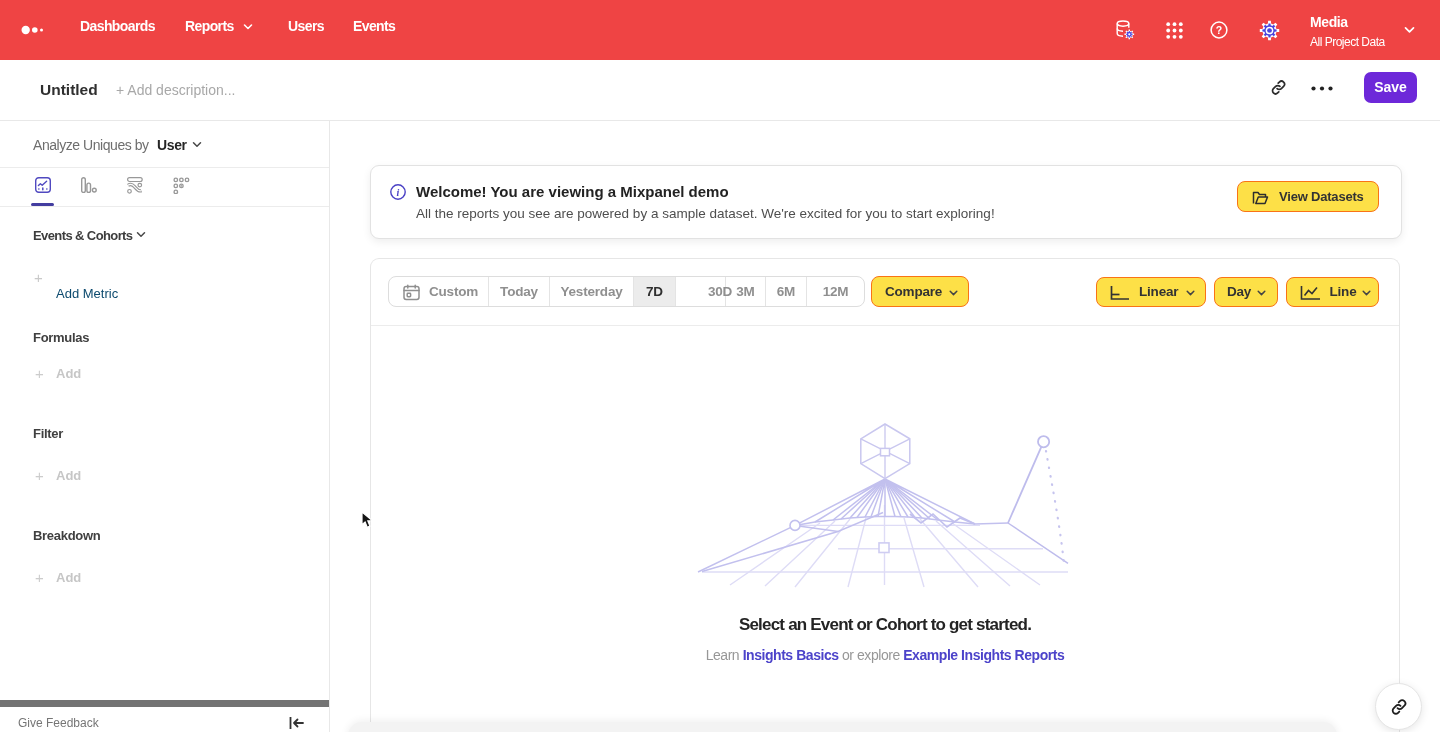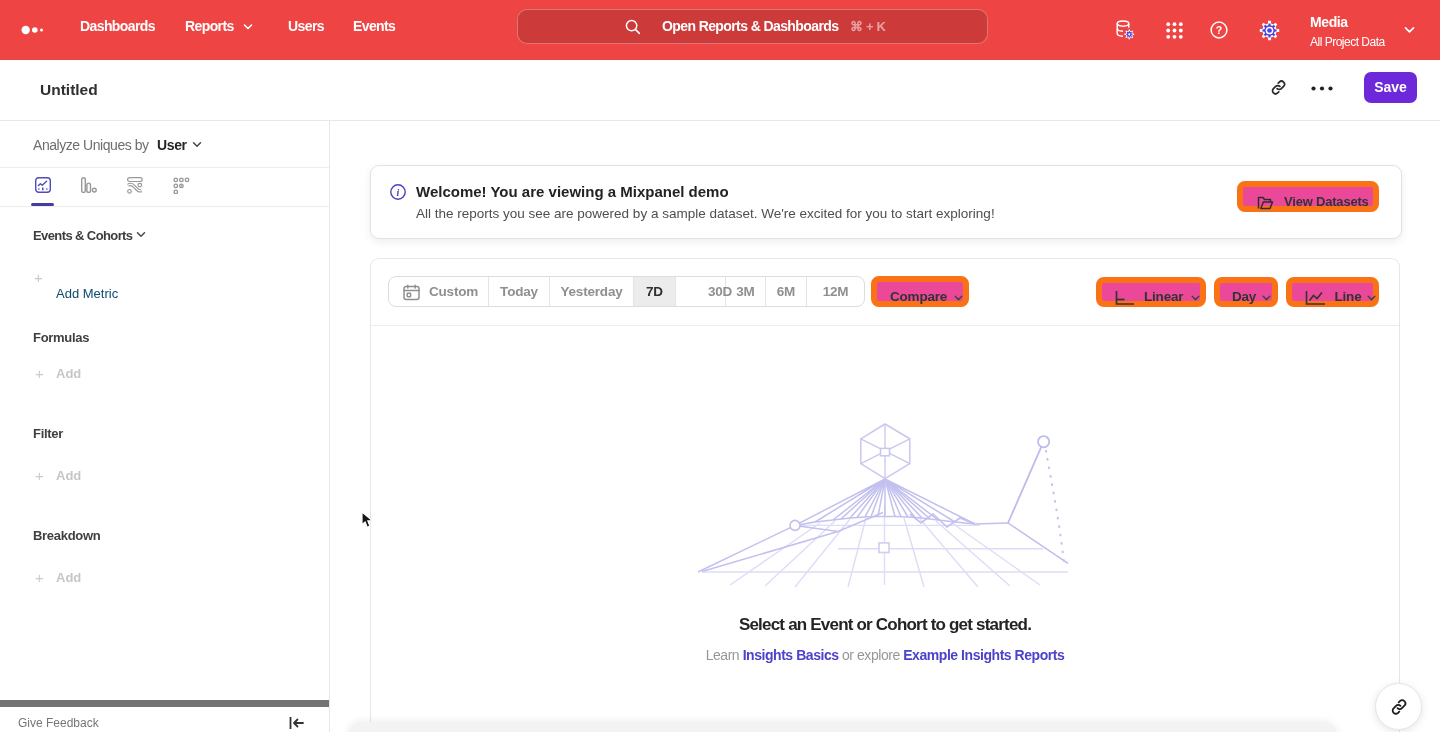--- a/index.html
+++ b/index.html
@@ -25,21 +25,21 @@
 
   
   #sidebar { position:absolute; left:0; top:121px; width:330px; height:611px; background:#fff; border-right:1px solid #e8e8e8; }
   .sdiv { position:absolute; left:0; width:329px; border-top:1px solid #ececec; }
 
   
   #banner { position:absolute; left:370px; top:165px; width:1032px; height:74px; background:#fff; border:1px solid #e2e2e2; border-radius:9px; box-shadow:0 3px 8px rgba(0,0,0,0.07); }
   #card { position:absolute; left:370px; top:258px; width:1030px; height:474px; background:#fff; border:1px solid #e6e6e6; border-radius:9px 9px 0 0; border-bottom:none; }
   #carddiv { position:absolute; left:371px; top:325px; width:1028px; border-top:1px solid #ececec; }
 
-  .btn { position:absolute; background:#ec4899; border:6px solid #f97316; border-radius:8px; font-size:13.5px; font-weight:600; color:#333; letter-spacing:-0.2px; }
+  .btn { position:absolute; background:#fde047; border:1px solid #f97316; border-radius:8px; font-size:13.5px; font-weight:600; color:#333; letter-spacing:-0.2px; }
 
   
   #seg { position:absolute; left:388px; top:276px; height:31px; border:1px solid #ddd; border-radius:8px; display:flex; background:#fff; overflow:hidden; }
   #seg .s { height:29px; line-height:29px; font-size:13.5px; font-weight:600; color:#8f8f8f; border-right:1px solid #e4e4e4; text-align:center; letter-spacing:-0.2px; }
   #seg .s:last-child { border-right:none; }
   #seg .sel { background:#ececec; color:#2f2f2f; }
 
   
   #emptytitle { position:absolute; left:371px; top:615px; width:1028px; text-align:center; font-size:17px; font-weight:700; color:#242424; letter-spacing:-0.8px; }
   #emptysub  { position:absolute; left:371px; top:647px; width:1028px; text-align:center; font-size:14px; color:#979797; letter-spacing:-0.45px; }
@@ -61,28 +61,20 @@
       <circle cx="21.5" cy="5" r="1.5" fill="#fff"></circle>
   </svg>
   <span class="navlink" style="left:80px">Dashboards</span>
   <span class="navlink" style="left:185px">Reports</span>
   <svg class="abs" style="left:243px;top:23px" width="10" height="8" viewBox="0 0 10 8">
       <path d="M1.5 2 L5 5.5 L8.5 2" stroke="#fff" stroke-width="1.6" fill="none" stroke-linecap="round" stroke-linejoin="round"></path>
     </svg>
   <span class="navlink" style="left:288px">Users</span>
   <span class="navlink" style="left:353px">Events</span>
 
-  <div id="searchbar">
-    <svg class="abs" style="left:107px;top:9px" width="16" height="16" viewBox="0 0 16 16">
-        <circle cx="6.6" cy="6.6" r="5.2" stroke="#fff" stroke-width="1.5" fill="none"></circle>
-        <path d="M10.6 10.6 L14.4 14.4" stroke="#fff" stroke-width="1.5" stroke-linecap="round"></path>
-      </svg>
-    <span class="ph">Open Reports &amp; Dashboards</span>
-    <span class="kbd">⌘ + K</span>
-  </div>
 
   <svg class="abs" style="left:1114px;top:19px" width="22" height="22" viewBox="0 0 22 22" fill="none" stroke="#fff" stroke-width="1.4">
     <ellipse cx="9" cy="4.6" rx="5.8" ry="2.6"></ellipse>
     <path d="M3.2 4.6 V14.6 c0 1.5 2.6 2.6 5.8 2.6 M14.8 4.6 V8.8"></path>
     <path d="M3.2 9.6 c0 1.5 2.6 2.6 5.8 2.6"></path>
     <path d="M14.54 11.88 L14.61 10.45 L15.99 10.45 L16.06 11.88 L17.18 12.34 L18.24 11.38 L19.22 12.36 L18.26 13.42 L18.72 14.54 L20.15 14.61 L20.15 15.99 L18.72 16.06 L18.26 17.18 L19.22 18.24 L18.24 19.22 L17.18 18.26 L16.06 18.72 L15.99 20.15 L14.61 20.15 L14.54 18.72 L13.42 18.26 L12.36 19.22 L11.38 18.24 L12.34 17.18 L11.88 16.06 L10.45 15.99 L10.45 14.61 L11.88 14.54 L12.34 13.42 L11.38 12.36 L12.36 11.38 L13.42 12.34 Z" fill="#fff" stroke="none"></path>
     <path d="M14.78 12.96 L14.82 11.93 L15.78 11.93 L15.82 12.96 L16.59 13.27 L17.34 12.58 L18.02 13.26 L17.33 14.01 L17.64 14.78 L18.67 14.82 L18.67 15.78 L17.64 15.82 L17.33 16.59 L18.02 17.34 L17.34 18.02 L16.59 17.33 L15.82 17.64 L15.78 18.67 L14.82 18.67 L14.78 17.64 L14.01 17.33 L13.26 18.02 L12.58 17.34 L13.27 16.59 L12.96 15.82 L11.93 15.78 L11.93 14.82 L12.96 14.78 L13.27 14.01 L12.58 13.26 L13.26 12.58 L14.01 13.27 Z" fill="#4b44dd" stroke="none"></path>
     <circle cx="15.3" cy="15.3" r="1.1" fill="#fff" stroke="none"></circle>
   </svg>
 
@@ -113,20 +105,21 @@
       <div class="t1">Media</div>
       <div class="t2">All Project Data</div>
     </div>
   <svg class="abs" style="left:1404px;top:26px" width="11" height="8" viewBox="0 0 11 8">
       <path d="M1.5 1.8 L5.5 5.8 L9.5 1.8" stroke="#fff" stroke-width="1.7" fill="none" stroke-linecap="round" stroke-linejoin="round"></path>
     </svg>
 </div>
 
 <div id="titlerow">
   <span id="untitled">Untitled</span>
+  <span id="adddesc">+ Add description...</span>
 </div>
 <svg class="abs" style="left:1270px;top:78.5px" width="17" height="17" viewBox="0 0 24 24" fill="none" stroke="#2b2b2b" stroke-width="2.4" stroke-linecap="round">
   <path d="M10 13.5 a4.2 4.2 0 0 0 6 0 l3.2-3.2 a4.2 4.2 0 0 0-6-6 l-1.6 1.6"></path>
   <path d="M14 10.5 a4.2 4.2 0 0 0-6 0 l-3.2 3.2 a4.2 4.2 0 0 0 6 6 l1.6-1.6"></path>
 </svg>
 <svg class="abs" style="left:1311px;top:86px" width="22" height="5" viewBox="0 0 22 5" fill="#222">
   <circle cx="2.5" cy="2.5" r="2.1"></circle>
     <circle cx="11" cy="2.5" r="2.1"></circle>
     <circle cx="19.5" cy="2.5" r="2.1"></circle>
 </svg>

